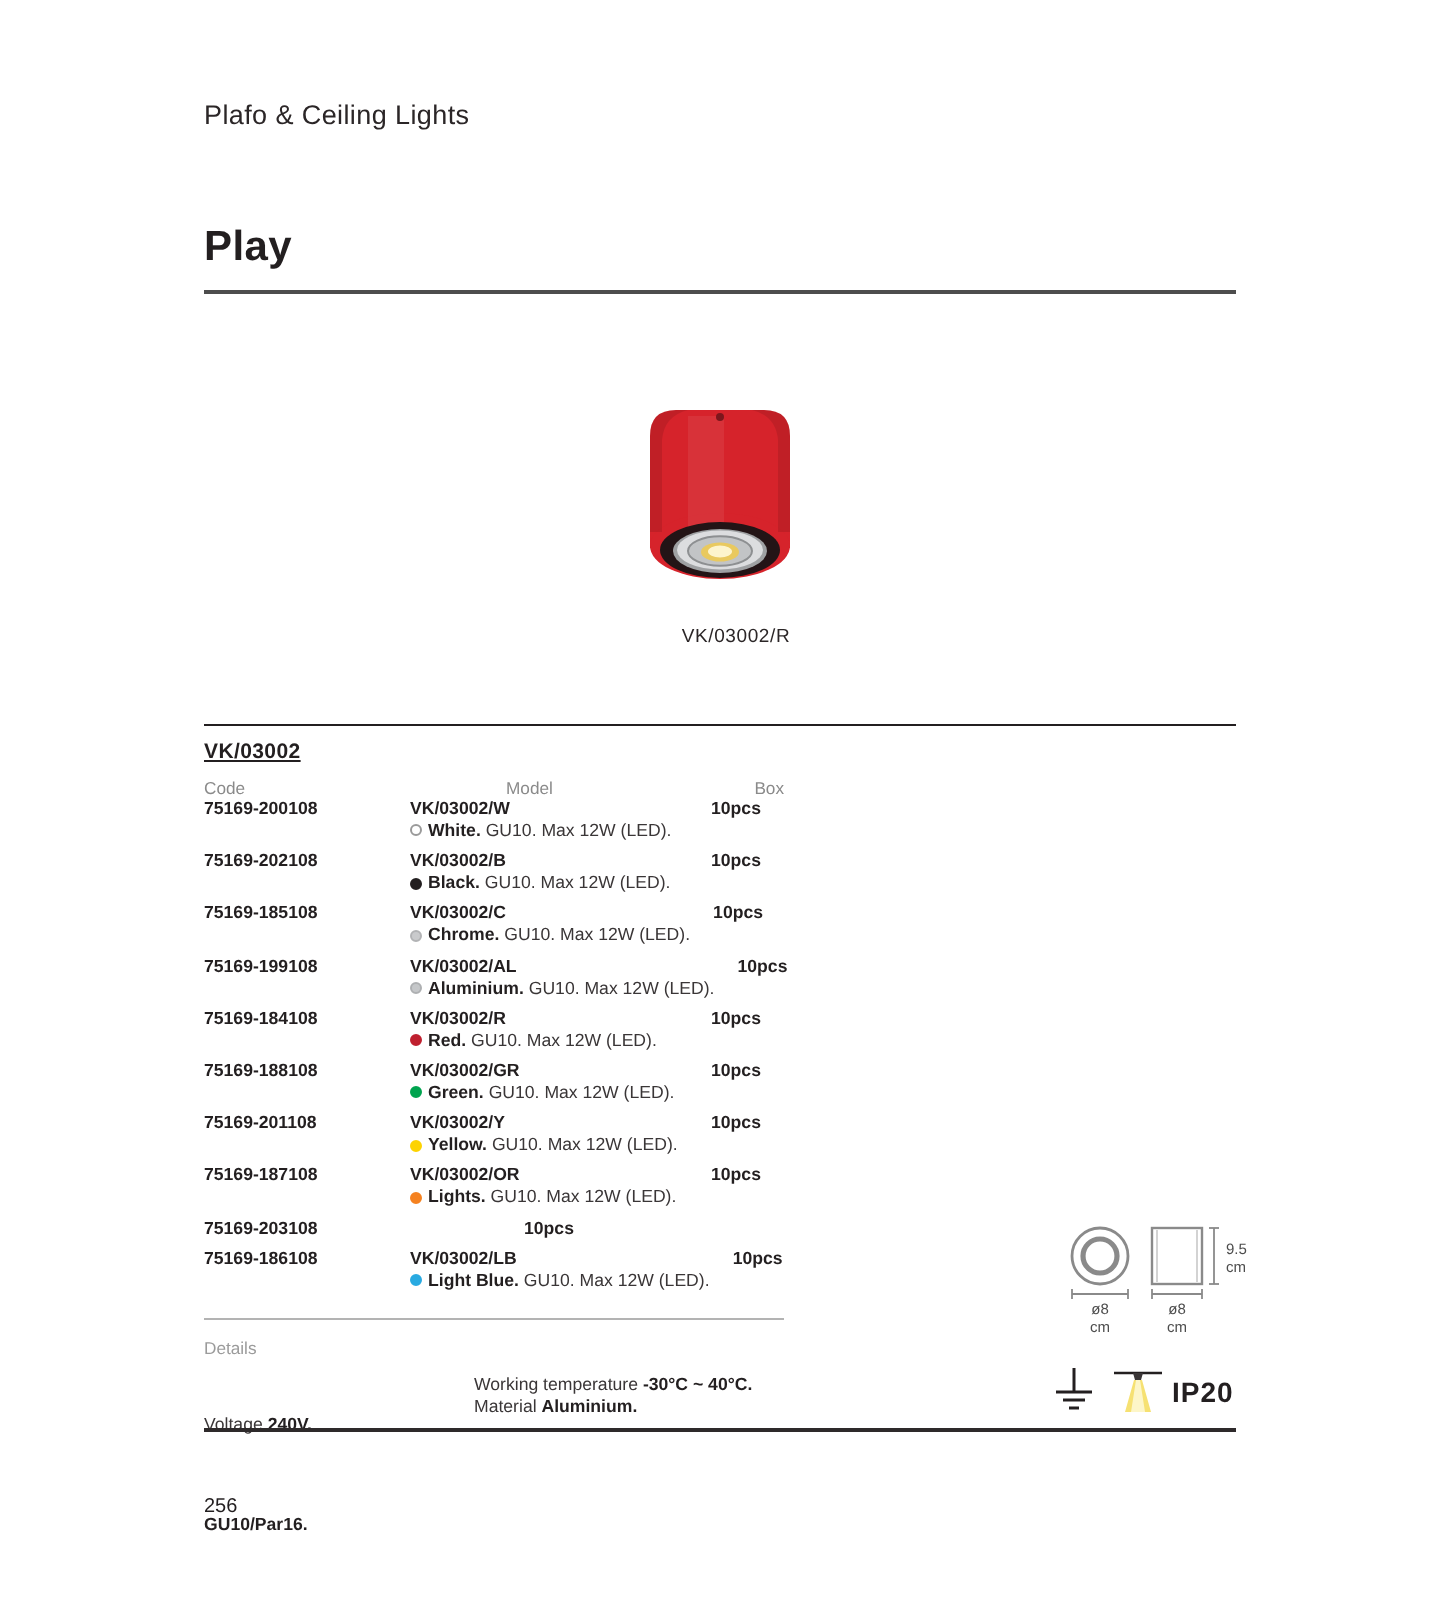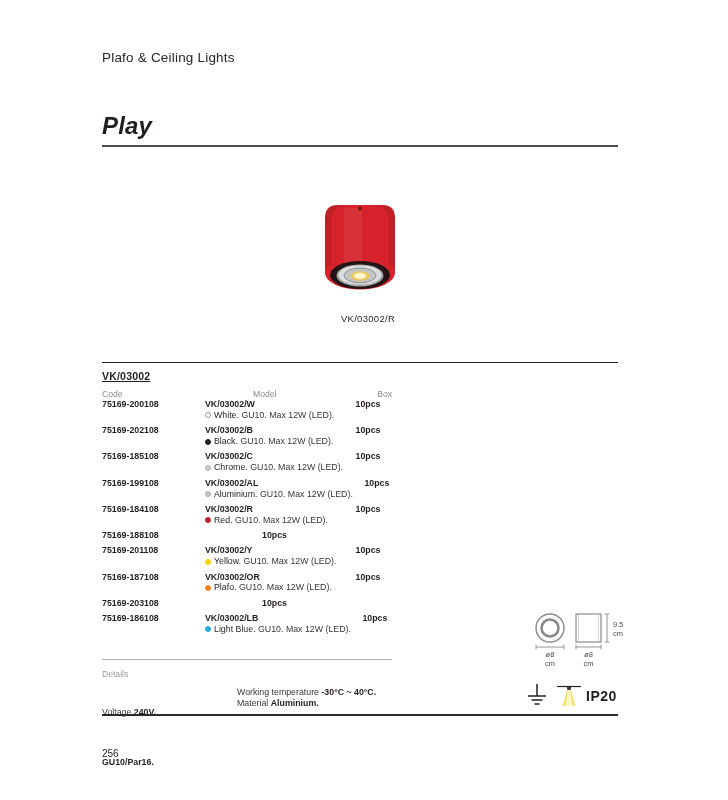--- a/index.html
+++ b/index.html
@@ -1,21 +1,21 @@
 <!DOCTYPE html>
 <html><head>
 <meta charset="utf-8">
 <style>
   * { margin:0; padding:0; box-sizing:border-box; }
   html,body { background:#ffffff; }
   body { font-family:"Liberation Sans", sans-serif; color:#231f20; }
   .page { position:relative; width:728px; height:800px; background:#fff; overflow:hidden; }
 
   .category { position:absolute; left:102px; top:50px; font-size:13.5px; letter-spacing:.2px; color:#2b2627; }
-  .title    { position:absolute; left:102px; top:112px; font-size:24px; font-weight:700; letter-spacing:.2px;font-style:italic; }
+  .title    { position:absolute; left:102px; top:112px; font-size:21px; font-weight:700; letter-spacing:.2px; }
   .rule-title { position:absolute; left:102px; top:145px; width:516px; height:2px; background:#4d4d4d; }
 
   .figure { position:absolute; left:318px; top:196px; width:84px; height:100px; }
   .figure-caption { position:absolute; left:310px; top:313px; width:116px; text-align:center;
                     font-size:9.5px; letter-spacing:.3px; color:#2b2627; }
 
   .rule-table-top { position:absolute; left:102px; top:362px; width:516px; height:1px; background:#231f20; }
   .group-code { position:absolute; left:102px; top:370px; font-size:10.5px; font-weight:700;
                 text-decoration:underline; letter-spacing:.2px; }
 
@@ -25,21 +25,21 @@
 
   .rows { position:absolute; left:102px; top:399px; width:290px; }
   .t-row { display:grid; grid-template-columns:103px 1fr 48px; margin-bottom:4.4px; }
   .t-row .cell { font-size:8.8px; line-height:10.9px; }
   .col-code { font-weight:700; }
   .col-box  { font-weight:700; text-align:center; }
   .model-name { font-size:8.8px; line-height:10.9px; font-weight:700; }
   .model-desc { font-size:8.8px; line-height:10.9px; color:#3a3637; white-space:nowrap; }
   .dot { display:inline-block; width:6px; height:6px; border-radius:50%;
          border:1px solid transparent; margin-right:3px; vertical-align:-0.5px; }
-  .cname { font-weight:400; color:#231f20; }
+  .cname { font-weight:700; color:#231f20; }
 
   .rule-table-bottom { position:absolute; left:102px; top:659px; width:290px; height:1px; background:#b3b3b3; }
 
   .details-label { position:absolute; left:102px; top:669px; font-size:8.6px; color:#9b9b9b; }
   .detail { position:absolute; font-size:8.8px; line-height:11px; color:#3a3637; }
   .d-voltage  { left:102px; top:687px;margin-top:20px; }
   .d-lamp     { left:102px; top:724px; font-weight:700; color:#231f20;margin-top:33px; }
   .d-temp     { left:237px; top:687px; }
   .d-material { left:237px; top:698px; }
   .b { font-weight:700; color:#231f20; }
@@ -138,40 +138,46 @@
         <div class="model-name">VK/03002/R</div>
         <div class="model-desc">
           <span class="dot" style="background: rgb(191, 32, 47); border-color: rgb(191, 32, 47);"></span><span class="cname">Red.</span> <span>GU10. Max 12W (LED).</span>
         </div>
       </div>
       <div class="cell col-box">10pcs</div>
     </div>
 
     <div class="t-row">
       <div class="cell col-code">75169-188108</div>
+      <div class="cell col-model">
+        <div class="model-name">VK/03002/GR</div>
+        <div class="model-desc">
+          <span class="dot" style="background: rgb(0, 164, 79); border-color: rgb(0, 164, 79);"></span><span class="cname">Green.</span> <span>GU10. Max 12W (LED).</span>
+        </div>
+      </div>
       <div class="cell col-box">10pcs</div>
     </div>
 
     <div class="t-row">
       <div class="cell col-code">75169-201108</div>
       <div class="cell col-model">
         <div class="model-name">VK/03002/Y</div>
         <div class="model-desc">
           <span class="dot" style="background: rgb(253, 211, 0); border-color: rgb(253, 211, 0);"></span><span class="cname">Yellow.</span> <span>GU10. Max 12W (LED).</span>
         </div>
       </div>
       <div class="cell col-box">10pcs</div>
     </div>
 
     <div class="t-row">
       <div class="cell col-code">75169-187108</div>
       <div class="cell col-model">
         <div class="model-name">VK/03002/OR</div>
         <div class="model-desc">
-          <span class="dot" style="background: rgb(245, 130, 32); border-color: rgb(245, 130, 32);"></span><span class="cname">Plafo.</span> <span>GU10. Max 12W (LED).</span>
+          <span class="dot" style="background: rgb(245, 130, 32); border-color: rgb(245, 130, 32);"></span><span class="cname">Lights.</span> <span>GU10. Max 12W (LED).</span>
         </div>
       </div>
       <div class="cell col-box">10pcs</div>
     </div>
 
     <div class="t-row">
       <div class="cell col-code">75169-203108</div>
       <div class="cell col-box">10pcs</div>
     </div>
 

